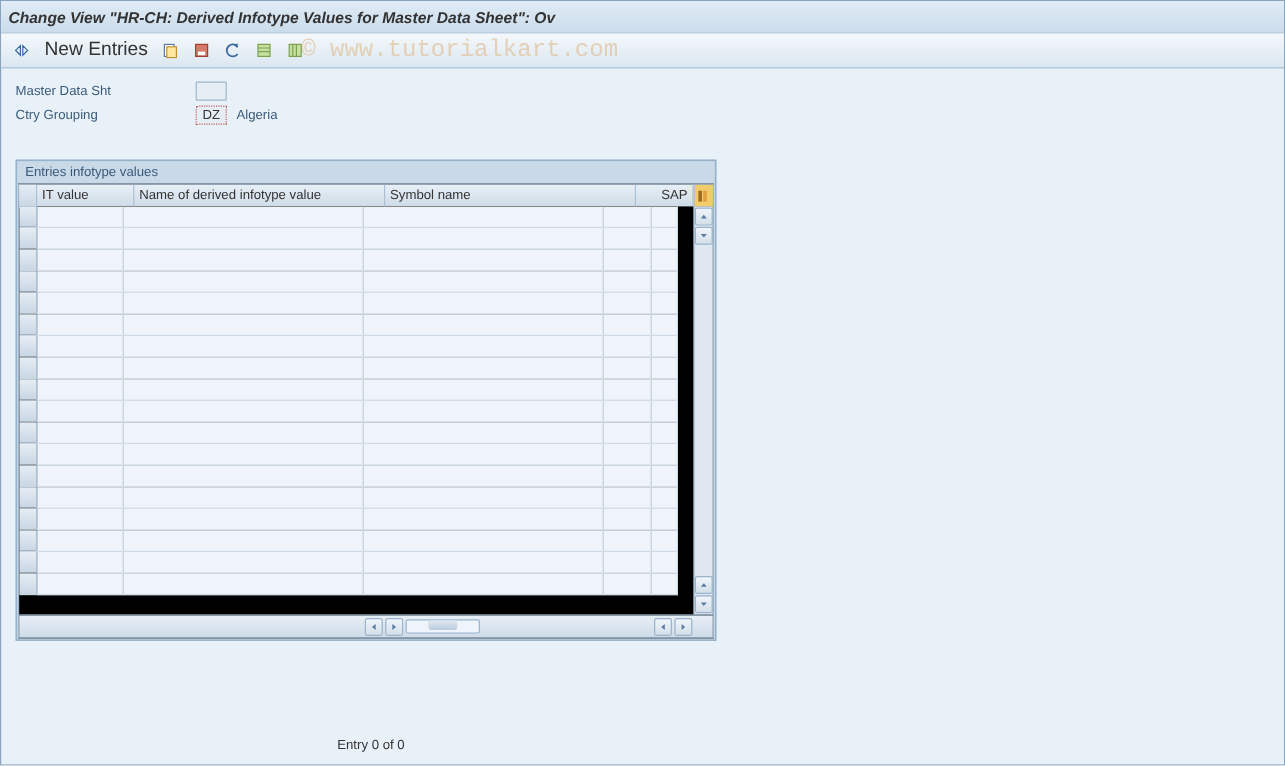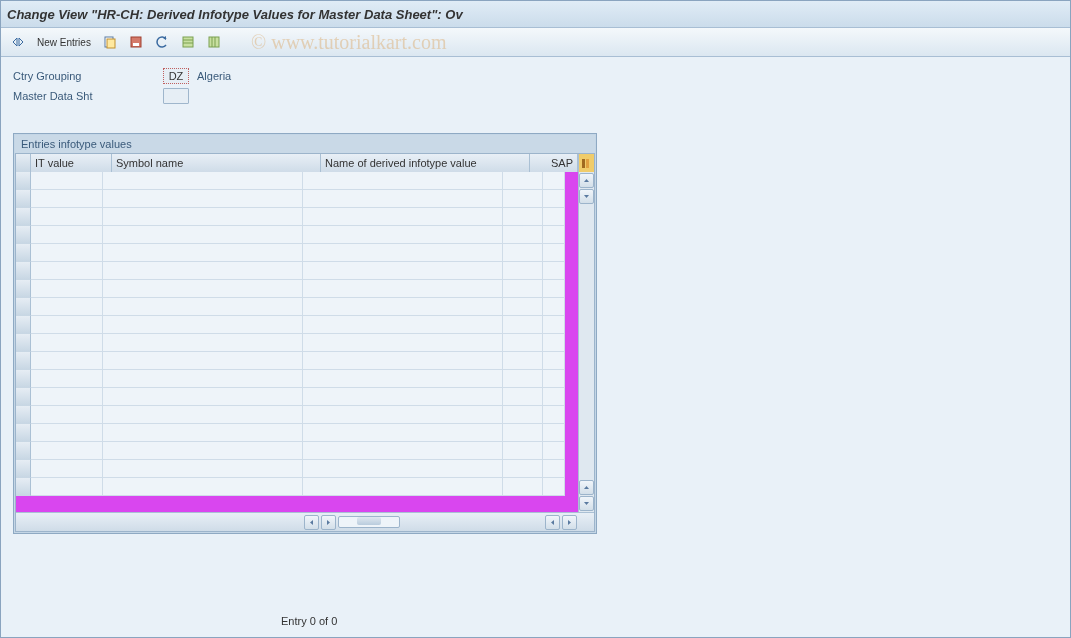--- a/index.html
+++ b/index.html
@@ -33,21 +33,21 @@
     font-weight: bold;
     font-size: 13px;
     color: #333;
   }
   .watermark {
     position: absolute;
     top: 30px;
     left: 250px;
     font-size: 20px;
     color: rgba(220,180,130,0.55);
-    font-family: Liberation Serif, serif;
+    font-family: Liberation Mono, monospace;
     pointer-events: none;
   }
   .toolbar {
     height: 28px;
     background: linear-gradient(#f4f8fb, #dbe7f1);
     border-bottom: 1px solid #a8bed4;
     display: flex;
     align-items: center;
     gap: 4px;
     padding: 0 6px;
@@ -56,21 +56,21 @@
     width: 20px;
     height: 20px;
     display: inline-flex;
     align-items: center;
     justify-content: center;
     border: 1px solid transparent;
     border-radius: 3px;
     cursor: pointer;
   }
   .new-entries {
-    font-size: 10px;
+    font-size: 16px;
     color: #333;
     padding: 0 4px;
     height: 20px;
     display: inline-flex;
     align-items: center;
     cursor: pointer;
   }
   .content {
     padding: 10px 12px;
   }
@@ -111,21 +111,21 @@
     background: #c4d6e6;
     padding: 1px;
   }
   .table-title {
     background: #c9d9e7;
     color: #3a5a7a;
     font-size: 11px;
     padding: 3px 6px;
   }
   .grid {
-    background: #d946ef;
+    background: #000000;
     border: 1px solid #9cb4cb;
   }
   .grid-head {
     display: flex;
     background: linear-gradient(#e8eff6, #cfdce8);
     height: 18px;
   }
   .grid-head .hcell {
     border-right: 1px solid #aac0d4;
     font-size: 11px;
@@ -269,39 +269,39 @@
       <svg width="14" height="14">
           <rect x="2" y="2" width="10" height="10" fill="#c8e0a0" stroke="#7aa050"></rect>
           <line x1="5" y1="2" x2="5" y2="12" stroke="#7aa050"></line>
           <line x1="8" y1="2" x2="8" y2="12" stroke="#7aa050"></line>
         </svg>
     </span>
   </div>
 
   <div class="content">
     <div class="field-row">
+      <span class="field-label">Master Data Sht</span>
+      <span style="width:50px;"></span>
+      <span class="field-input plain"></span>
+    </div>
+    <div class="field-row">
       <span class="field-label">Ctry Grouping</span>
       <span style="width:50px;"></span>
       <span class="field-input">DZ</span>
       <span class="field-desc">Algeria</span>
-    </div>
-    <div class="field-row">
-      <span class="field-label">Master Data Sht</span>
-      <span style="width:50px;"></span>
-      <span class="field-input plain"></span>
     </div>
 
     <div class="table-container">
       <div class="table-title">Entries infotype values</div>
       <div class="grid">
         <div class="grid-head">
           <div class="rowsel" style="height:18px;"></div>
           <div class="hcell" style="width:72px;">IT value</div>
+          <div class="hcell" style="width:200px;">Name of derived infotype value</div>
           <div class="hcell" style="width:200px;">Symbol name</div>
-          <div class="hcell" style="width:200px;">Name of derived infotype value</div>
           <div class="hcell" style="width:38px; flex:1; justify-content:flex-end;">SAP</div>
           <div class="config-btn">
             <svg width="11" height="11">
                 <rect x="1" y="1" width="3" height="9" fill="#a06a20"></rect>
                 <rect x="5" y="1" width="3" height="9" fill="#e0a040"></rect>
               </svg>
           </div>
         </div>
         <div style="display:flex;">
           <div class="grid-body" id="grid-body" style="width: 562px;">

